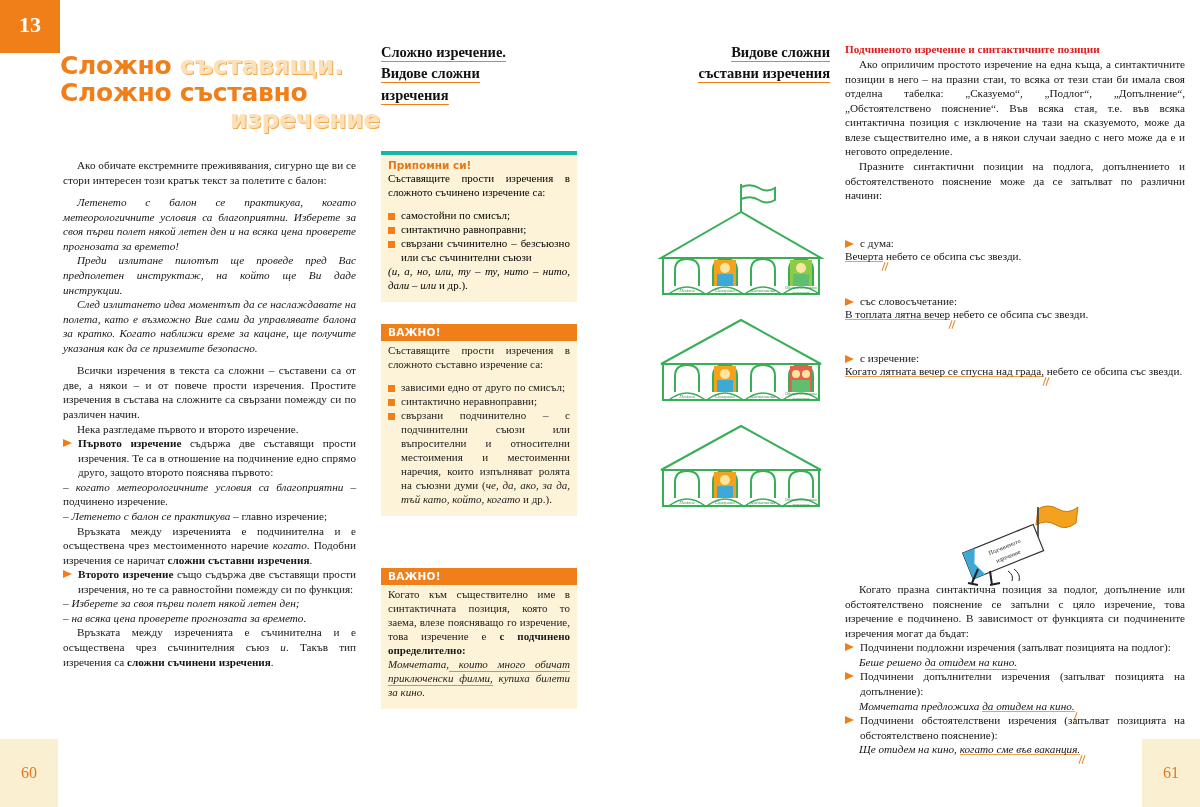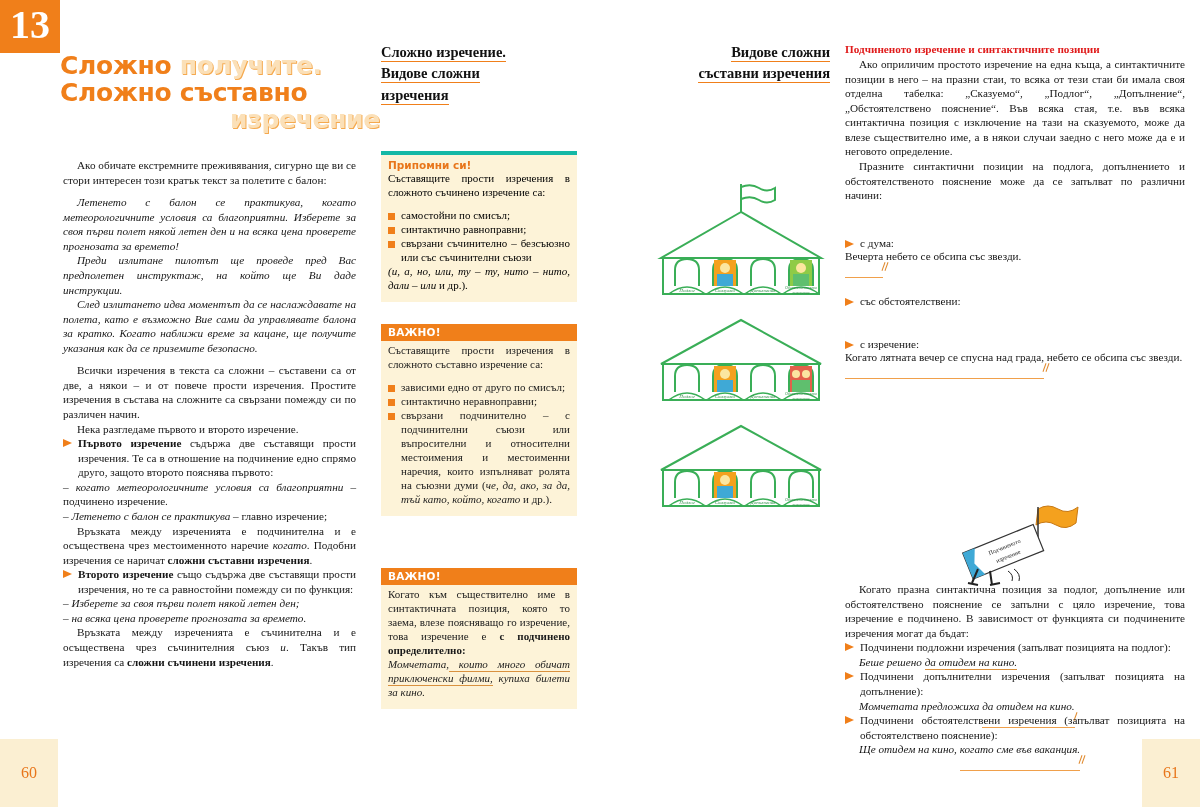--- a/index.html
+++ b/index.html
@@ -14,21 +14,21 @@
 
   
   .page { position: absolute; inset: 0; }
 
   .chapter-badge {
     position: absolute; left: 0; top: 0;
     width: 60px; height: 53px;
     background: #F07F1A;
     color: #ffffff;
     font-family: "Liberation Serif", serif;
-    font-size: 40px; font-weight: 700;
+    font-size: 22px; font-weight: 700;
     display: flex; align-items: center; justify-content: center;
     padding-bottom: 4px;
   }
 
   .folio {
     position: absolute; bottom: 0;
     width: 58px; height: 68px;
     background: #FBEFD2;
     color: #E8761B;
     font-size: 16px;
@@ -158,21 +158,21 @@
 
   
   .u2 {
     display: inline;
     background-image:
       linear-gradient(#F0A04B, #F0A04B),
       linear-gradient(#F0A04B, #F0A04B);
     background-size: 100% 1px, 100% 1px;
     background-position: 0 100%, 0 calc(100% + 3px);
     background-repeat: no-repeat;
-    padding-bottom: 16px;
+    padding-bottom: 0;
   }
   .u1 {
     display: inline;
     border-bottom: 1px solid #D9913F;
     padding-bottom: 1px;
   }
   .slash {
     display: inline-block; position: relative;
     width: 0; height: 0; vertical-align: baseline;
   }
@@ -198,21 +198,21 @@
 <div class="page">
 
   <div class="chapter-badge">13</div>
 
   <div class="folio left">60</div>
   <div class="folio right">61</div>
 
   <div class="headline">
     <span class="ln l1">
       <span class="hl-solid">Сложно</span>
-      <span class="hl-ghost">получите.</span>
+      <span class="hl-ghost">съставящи.</span>
     </span>
     <span class="ln l2">
       <span class="hl-solid">Сложно съставно</span>
     </span>
     <span class="ln l3">
       <span class="hl-ghost">изречение</span>
     </span>
   </div>
 
   <div class="col-left">
@@ -436,21 +436,24 @@
           <span>с дума:</span>
         </div>
         <div class="ex-sent">
           <span class="u2">Вечерта</span><span class="slash"></span><span> небето се обсипа със звезди.</span>
         </div>
       </div>
 
       <div class="ex-block">
         <div class="ex-lead arrow-li">
           <span class="arrow"></span>
-          <span>със обстоятелствени:</span>
+          <span>със словосъчетание:</span>
+        </div>
+        <div class="ex-sent">
+          <span class="u2">В топлата лятна вечер</span><span class="slash"></span><span> небето се обсипа със звезди.</span>
         </div>
       </div>
 
       <div class="ex-block">
         <div class="ex-lead arrow-li">
           <span class="arrow"></span>
           <span>с изречение:</span>
         </div>
         <div class="ex-sent">
           <span class="u2">Когато лятната вечер се спусна над града,</span><span class="slash"></span><span> небето се обсипа със звезди.</span>

